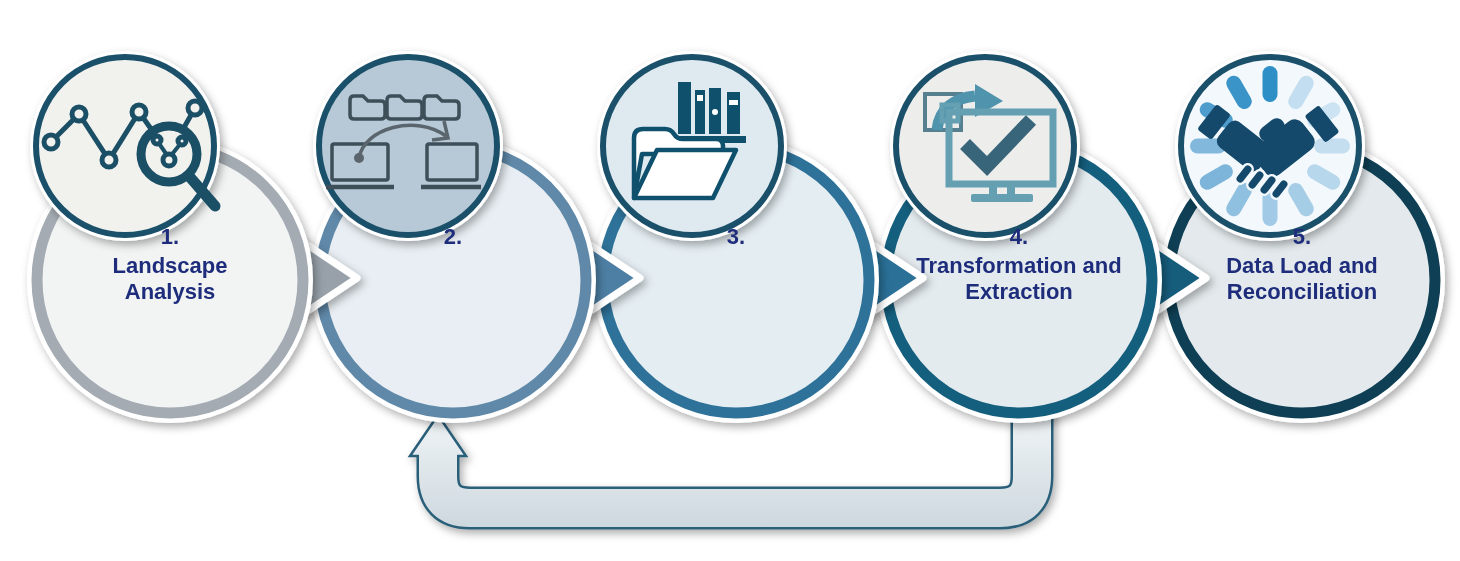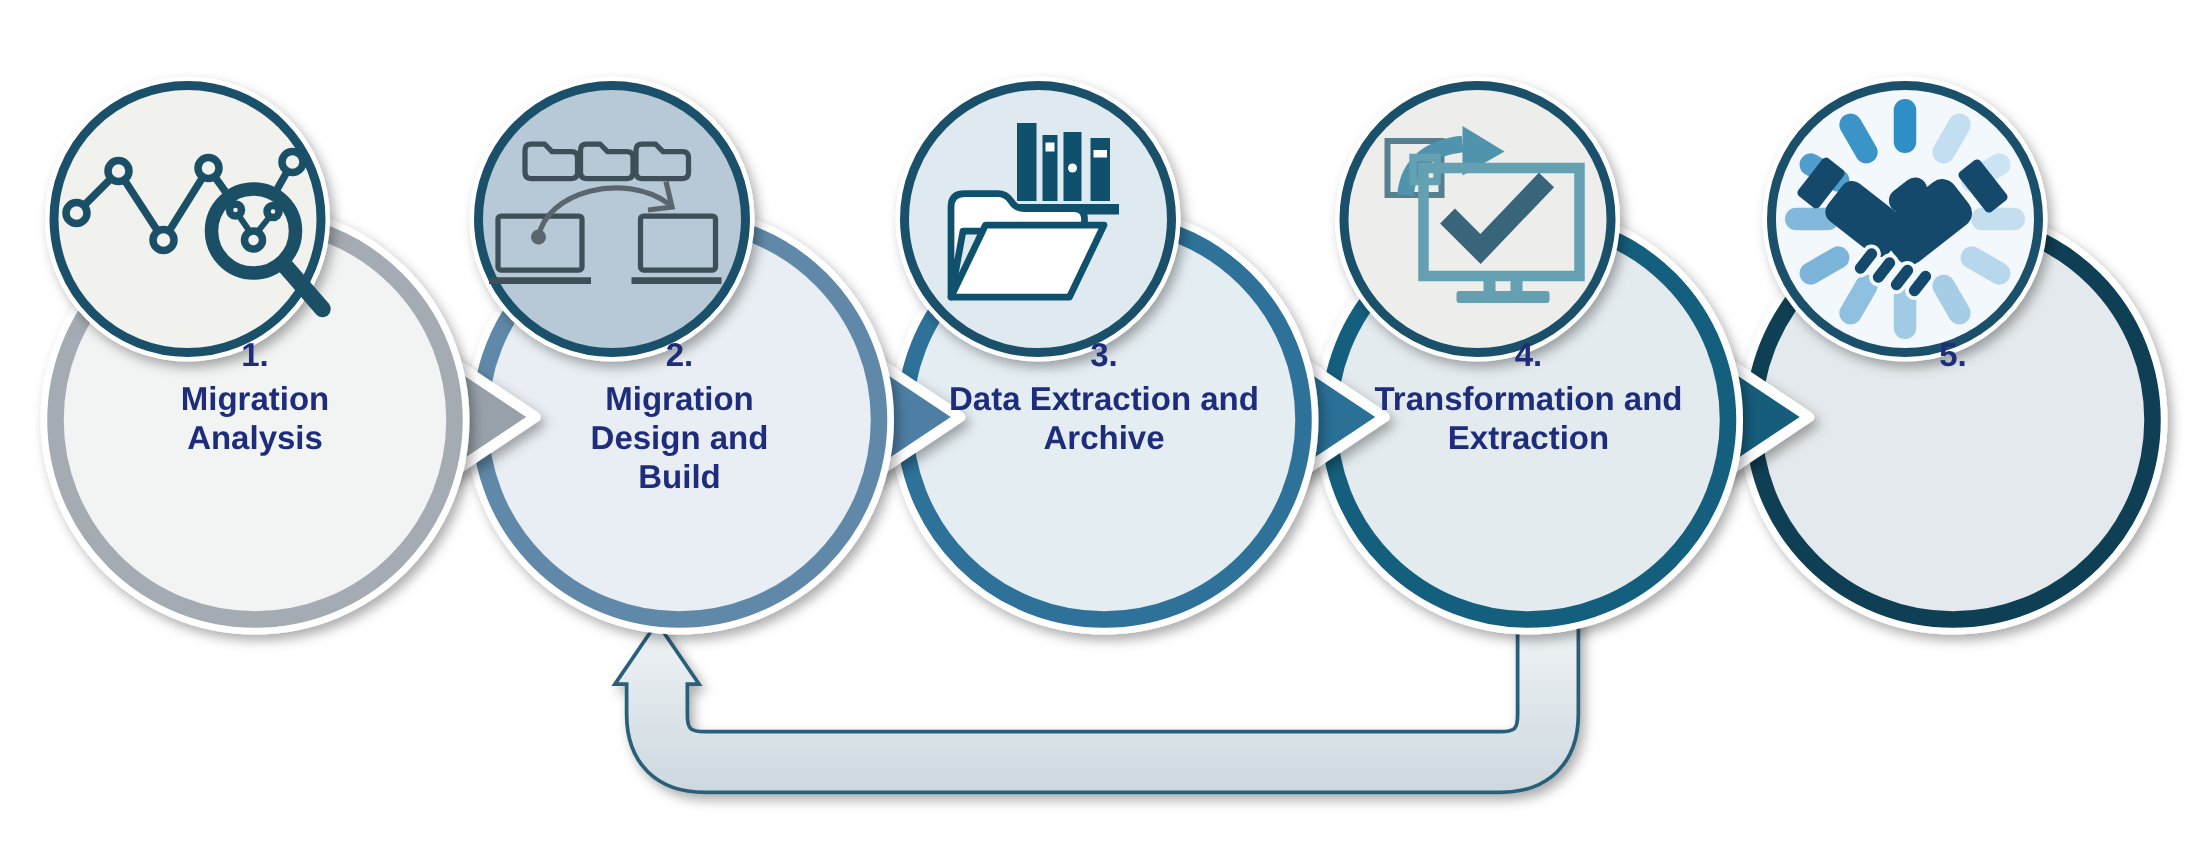--- a/index.html
+++ b/index.html
@@ -175,30 +175,29 @@
           <circle cx="32" cy="-6" r="4" fill="#f1f1ee"></circle>
           <circle cx="57" cy="-5" r="4" fill="#f1f1ee"></circle>
         </g>
       </g>
     </g>
   </g>
 </svg>
 
   <div class="step-label" id="label-1">
     <div class="num">1.</div>
-    <div>Migration Analysis</div>
+    <div>Landscape Analysis</div>
   </div>
   <div class="step-label" id="label-2">
     <div class="num">2.</div>
-    <div>Migration Design and Build</div>
   </div>
   <div class="step-label" id="label-3">
     <div class="num">3.</div>
-    <div>Data Extraction and Archive</div>
   </div>
   <div class="step-label" id="label-4">
     <div class="num">4.</div>
     <div>Transformation and Extraction</div>
   </div>
   <div class="step-label" id="label-5">
     <div class="num">5.</div>
+    <div>Data Load and Reconciliation</div>
   </div>
 </div>
 
 </body></html>

